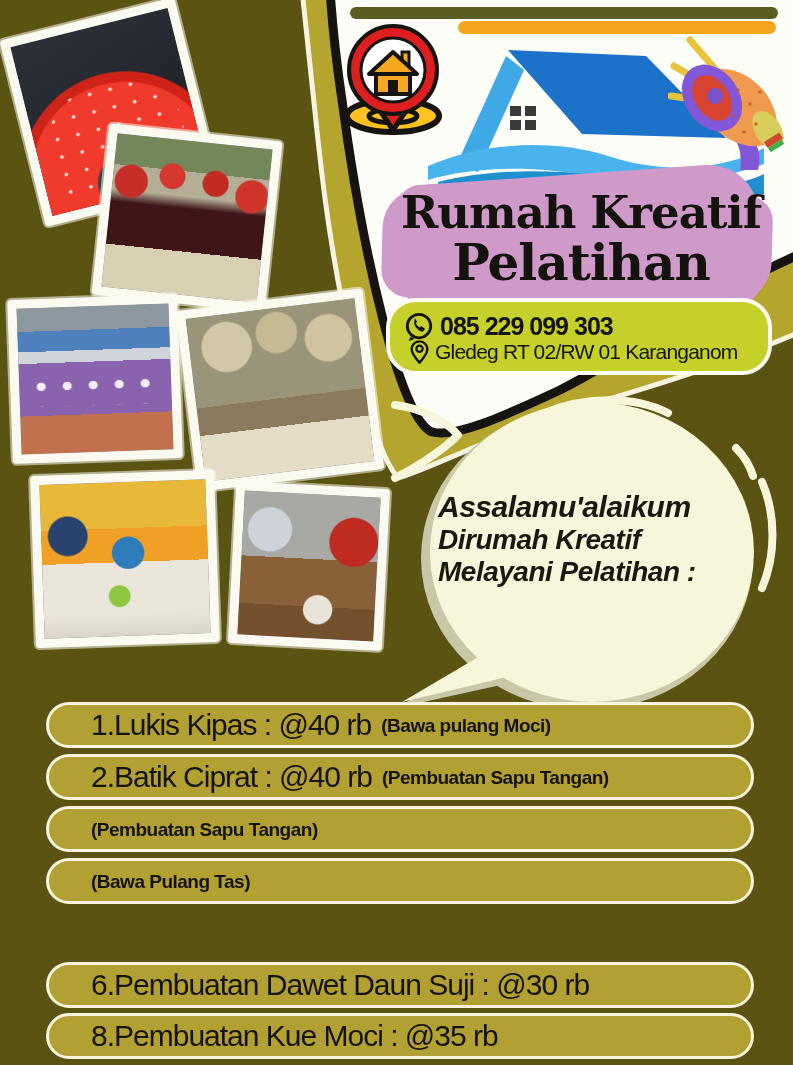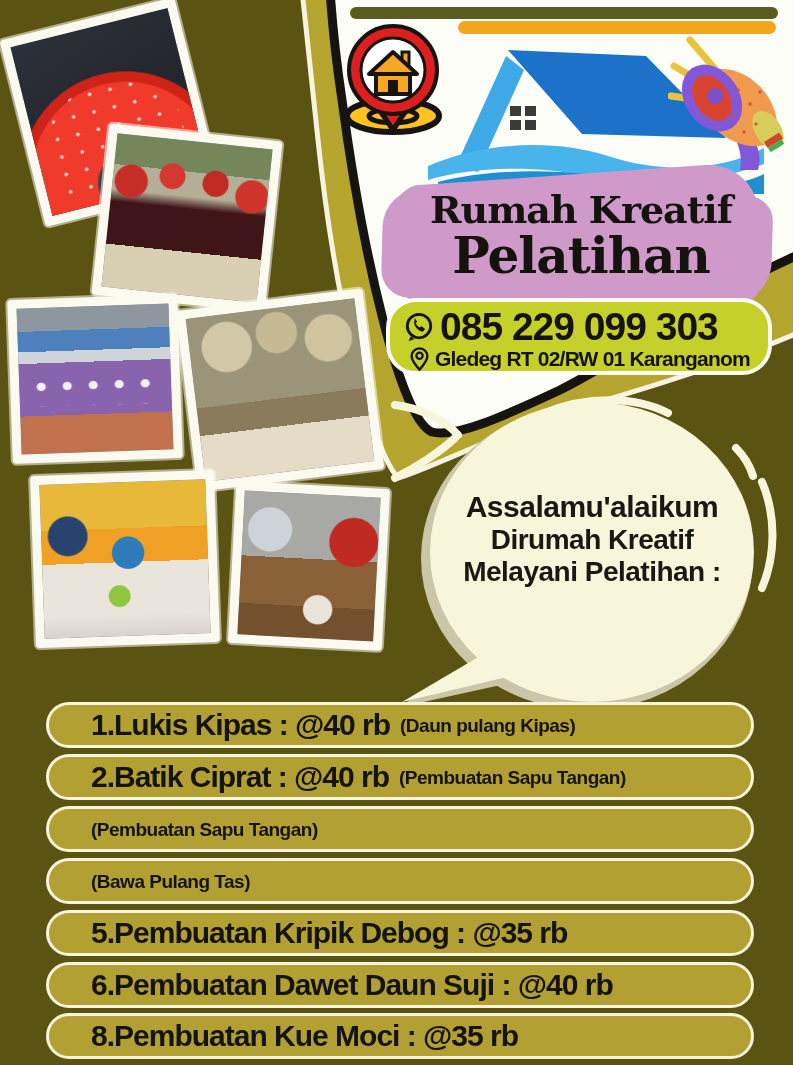--- a/index.html
+++ b/index.html
@@ -67,46 +67,46 @@
 
   
   .title-blob{left:396px;top:182px;width:366px;height:128px;background:#cf9aca;
     border-radius:26px 40px 30px 44px;transform:rotate(-1deg);}
   .title-blob::before{content:"";position:absolute;left:-14px;top:10px;right:-10px;bottom:8px;
     background:#cf9aca;border-radius:40px 24px 46px 28px;transform:rotate(2.5deg);z-index:-1;}
   .title-blob::after{content:"";position:absolute;left:6px;top:-8px;right:2px;bottom:14px;
     background:#cf9aca;border-radius:30px 50px 26px 40px;transform:rotate(-3deg);z-index:-1;}
   .title-text{left:386px;top:190px;width:390px;text-align:center;color:#15130e;
     font-family:"DejaVu Serif",serif;font-weight:bold;line-height:1.04;letter-spacing:-1px;}
-  .title-text .l1{font-size:38px;}
+  .title-text .l1{font-size:45px;}
   .title-text .l2{font-size:50px;}
 
   
   .contact{left:386px;top:298px;width:386px;height:77px;background:#c6d02b;
     border:4px solid #fdfdf6;border-radius:30px;padding:6px 10px 4px 14px;
     display:flex;flex-direction:column;justify-content:center;color:#15130e;}
   .contact .row{display:flex;align-items:center;gap:6px;}
-  .contact .phone{font-size:39px;font-weight:bold;letter-spacing:-1px;white-space:nowrap;}
-  .contact .addr{font-size:21px;font-weight:bold;letter-spacing:-0.8px;white-space:nowrap;}
+  .contact .phone{font-size:25px;font-weight:bold;letter-spacing:-1px;white-space:nowrap;}
+  .contact .addr{font-size:21px;font-weight:normal;letter-spacing:-0.8px;white-space:nowrap;}
   .contact .row2{padding-left:6px;margin-top:-2px;}
 
   
-  .greeting{left:438px;top:490px;width:308px;text-align:center;color:#1a1812;
-    font-weight:bold;}
+  .greeting{left:438px;top:490px;width:308px;color:#1a1812;
+    font-weight:bold;font-style:italic;}
   .greeting .g1{font-size:30px;letter-spacing:-0.5px;}
   .greeting .g23{margin-top:0;font-size:28px;line-height:1.13;letter-spacing:-0.5px;}
 
   
   .service{
     position:absolute;left:46px;width:708px;height:46px;background:#b2a033;
     border:3px solid #f7f3dc;border-radius:23px;
     display:flex;align-items:center;gap:10px;padding-left:42px;color:#15130e;
     white-space:nowrap;
   }
-  .service .main{font-size:30px;font-weight:bold;letter-spacing:-1px;text-align:center;}
+  .service .main{font-size:30px;font-weight:normal;letter-spacing:-1px;text-align:center;}
   .service .note{font-size:19px;font-weight:bold;letter-spacing:-0.5px;padding-top:2px;}
 </style>
 </head>
 <body>
 
 <div id="stage">
 
   <svg id="bg-svg" viewBox="0 0 793 1065">
     <rect x="0" y="0" width="793" height="1065" fill="#5b5312"></rect>
 
@@ -234,38 +234,34 @@
   <div class="abs greeting">
     <div class="g1">Assalamu'alaikum</div>
     <div class="g23">
       <div>Dirumah Kreatif</div>
       <div>Melayani Pelatihan :</div>
     </div>
   </div>
 
   <div class="service" style="top:702px">
     <span class="main">1.Lukis Kipas : @40 rb</span>
-    <span class="note">(Daun pulang Kipas)</span>
+    <span class="note">(Bawa pulang Moci)</span>
   </div>
   <div class="service" style="top:754px">
     <span class="main">2.Batik Ciprat : @40 rb</span>
     <span class="note">(Pembuatan Sapu Tangan)</span>
   </div>
   <div class="service" style="top:806px">
     <span class="note">(Pembuatan Sapu Tangan)</span>
   </div>
   <div class="service" style="top:858px">
     <span class="note">(Bawa Pulang Tas)</span>
   </div>
-  <div class="service" style="top:910px">
-    <span class="main">5.Pembuatan Kripik Debog : @35 rb</span>
-    <span class="note"></span>
-  </div>
   <div class="service" style="top:962px">
-    <span class="main">6.Pembuatan Dawet Daun Suji : @40 rb</span>
+    <span class="main">6.Pembuatan Dawet Daun Suji : @30 rb</span>
     <span class="note"></span>
   </div>
   <div class="service" style="top:1013px">
     <span class="main">8.Pembuatan Kue Moci : @35 rb</span>
     <span class="note"></span>
   </div>
 
 </div>
 
 </body></html>

